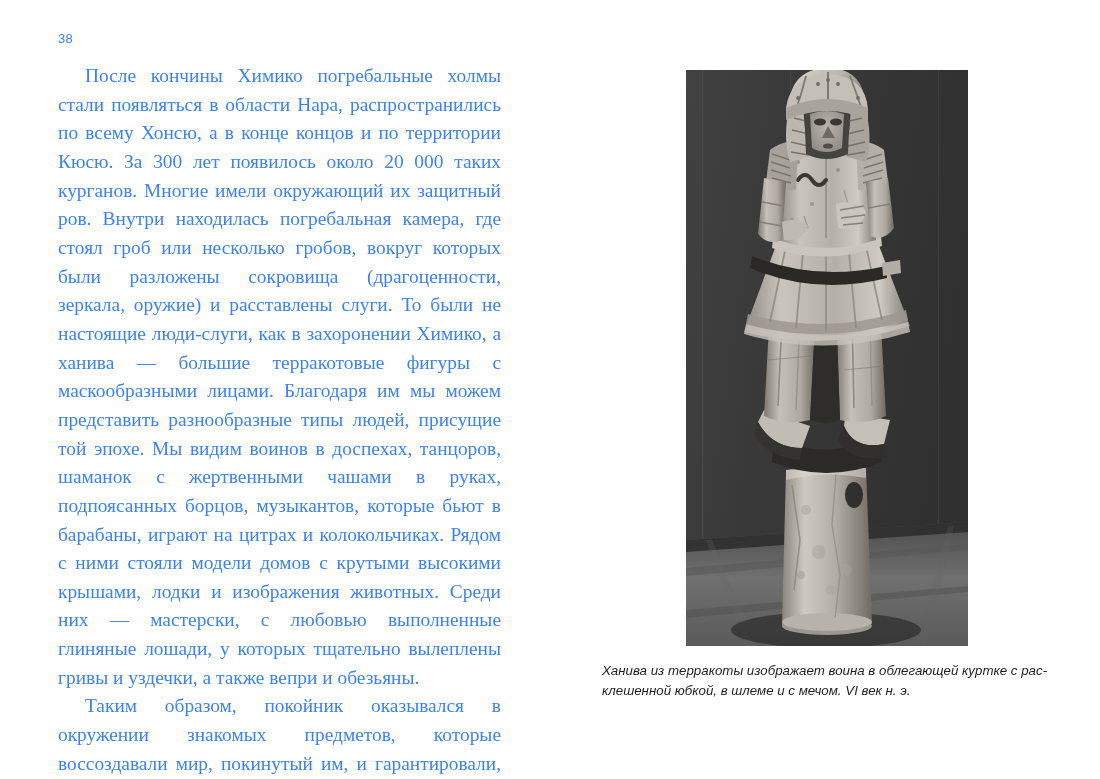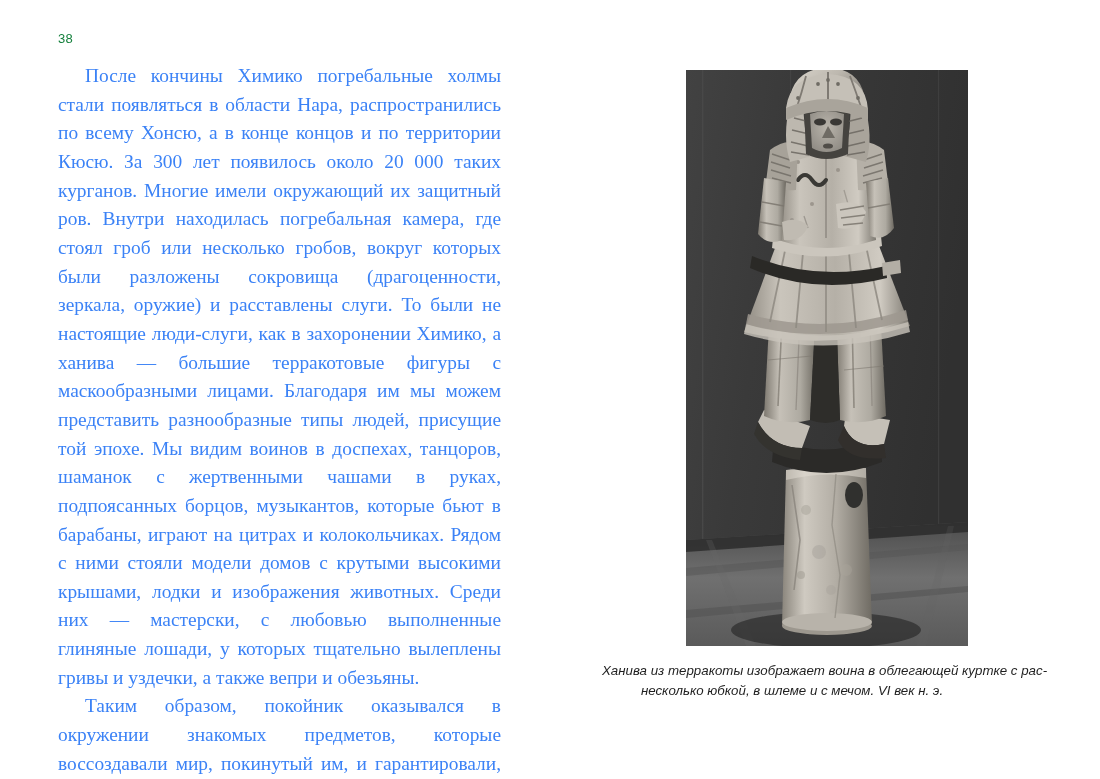--- a/index.html
+++ b/index.html
@@ -16,21 +16,21 @@
     font-family: "Liberation Serif", "DejaVu Serif", serif;
   }
 
   
   .folio {
     position: absolute;
     left: 58px;
     top: 31px;
     font-family: "Liberation Sans", "DejaVu Sans", sans-serif;
     font-size: 13px;
-    color: #15803d;
+    color: #3b82f6;
     letter-spacing: 0.2px;
     text-align: center;
   }
 
   
   .text-column {
     position: absolute;
     left: 58px;
     top: 62px;
     width: 443px;
@@ -74,21 +74,21 @@
     position: absolute;
     left: 602px;
     top: 661px;
     width: 380px;
     font-family: "Liberation Sans", "DejaVu Sans", sans-serif;
     font-style: italic;
     font-size: 13.3px;
     line-height: 19.6px;
     color: #1f1f1f;
   }
-  .caption-line { display: block; white-space: nowrap; text-align: center; }
+  .caption-line { display: block; white-space: nowrap; }
 </style>
 </head>
 <body>
 
 <div class="page">
 
   <div class="folio">38</div>
 
   <div class="text-column">
     <p class="body-par">После кончины Химико погребальные холмы стали появляться в области Нара, распространились по всему Хонсю, а в конце концов и по территории Кюсю. За 300 лет появилось около 20 000 таких курганов. Многие имели окружающий их защитный ров. Внутри находилась погребальная камера, где стоял гроб или несколько гробов, вокруг которых были разложены сокровища (драгоценности, зеркала, оружие) и расставлены слуги. То были не настоящие люди-слуги, как в захоронении Химико, а ханива — большие терракотовые фигуры с маскообразными лицами. Благодаря им мы можем представить разнообразные типы людей, присущие той эпохе. Мы видим воинов в доспехах, танцоров, шаманок с жертвенными чашами в руках, подпоясанных борцов, музыкантов, которые бьют в барабаны, играют на цитрах и колокольчиках. Рядом с ними стояли модели домов с крутыми высокими крышами, лодки и изображения животных. Среди них — мастерски, с любовью выполненные глиняные лошади, у которых тщательно вылеплены гривы и уздечки, а также вепри и обезьяны.</p>
@@ -271,16 +271,16 @@
         <circle cx="132" cy="14" r="1.9" fill="#6f6b64"></circle>
         <circle cx="152" cy="14" r="1.9" fill="#6f6b64"></circle>
         <circle cx="172" cy="28" r="1.9" fill="#6f6b64"></circle>
         <circle cx="142" cy="10" r="1.9" fill="#6f6b64"></circle>
       </svg>
     </div>
   </div>
 
   <div class="caption-block">
     <span class="caption-line">Ханива из терракоты изображает воина в облегающей куртке  с рас-</span>
-    <span class="caption-line">несколько юбкой, в шлеме и с мечом. VI век н. э.</span>
+    <span class="caption-line">клешенной юбкой, в шлеме и с мечом. VI век н. э.</span>
   </div>
 
 </div>
 
 </body></html>

